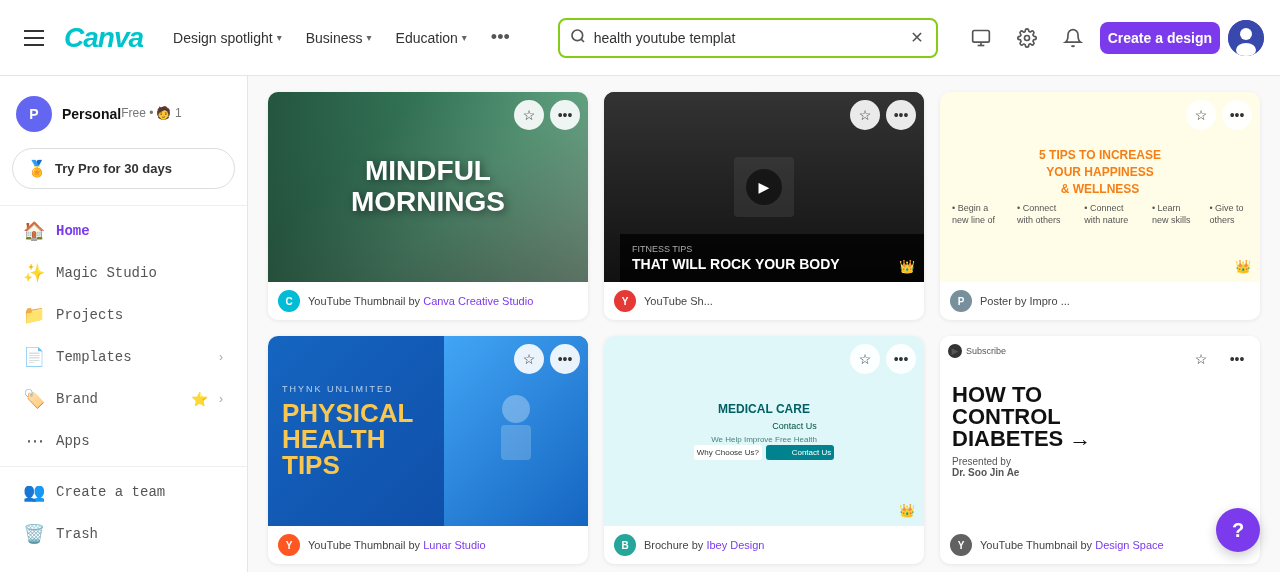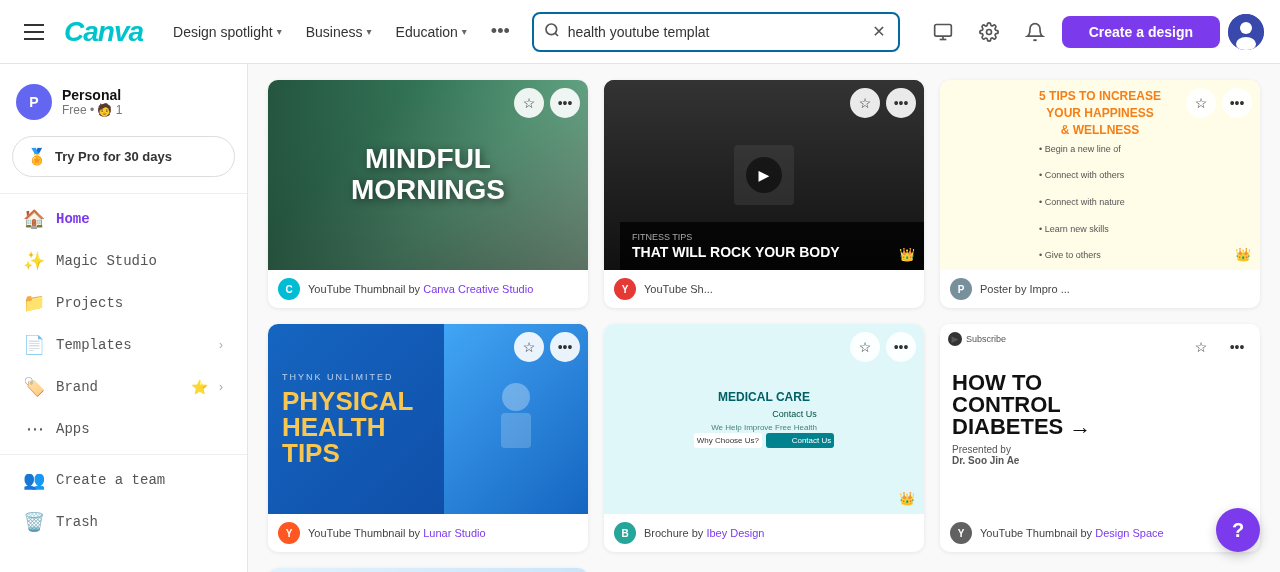--- a/index.html
+++ b/index.html
@@ -1,50 +1,50 @@
 <!DOCTYPE html>
 <html><head>
   <meta charset="utf-8">
   <style>
     * { box-sizing: border-box; margin: 0; padding: 0; }
     body { font-family: -apple-system, BlinkMacSystemFont, 'Segoe UI', sans-serif; background: #fff; overflow: hidden; height: 572px; width: 1280px; }
 
     
     .navbar {
-      display: flex; align-items: center; height: 64px; padding: 0 16px;
+      display: flex; align-items: center; height: 76px; padding: 0 16px;
       border-bottom: 1px solid #e5e5e5; background: #fff; gap: 12px;
     }
     .nav-hamburger { cursor: pointer; display: flex; flex-direction: column; gap: 5px; padding: 8px; }
     .nav-hamburger span { width: 20px; height: 2px; background: #333; display: block; }
     .canva-logo { color: #00c4cc; font-size: 28px; font-weight: 800; letter-spacing: -1px; margin-right: 8px; font-style: italic; }
     .nav-links { display: flex; gap: 4px; }
     .nav-link { display: flex; align-items: center; gap: 4px; padding: 6px 10px; border-radius: 6px; cursor: pointer; font-size: 14px; color: #333; font-weight: 500; }
     .nav-link .chevron { font-size: 10px; color: #666; }
     .nav-dots { padding: 6px 10px; cursor: pointer; font-size: 18px; color: #555; }
     .nav-search-wrap { flex: 1; max-width: 380px; position: relative; margin-left: auto; }
     .nav-search-wrap .search-border {
-      border: 2px solid #0369a1; border-radius: 8px; display: flex; align-items: center;
+      border: 2px solid #84cc16; border-radius: 8px; display: flex; align-items: center;
       padding: 0 10px; height: 40px; background: #fff;
     }
     .search-icon-svg { color: #555; font-size: 16px; margin-right: 8px; }
     .nav-search-input { border: none; outline: none; font-size: 14px; flex: 1; color: #333; background: transparent; }
     .search-clear { cursor: pointer; color: #555; font-size: 16px; padding: 2px; }
     .nav-right { display: flex; align-items: center; gap: 8px; margin-left: 12px; }
     .nav-icon-btn { width: 38px; height: 38px; display: flex; align-items: center; justify-content: center; border-radius: 50%; cursor: pointer; color: #555; font-size: 18px; }
-    .create-btn { background: #7c3aed; color: #fff; border: none; border-radius: 8px; padding: 8px 27px; font-size: 14px; font-weight: 700; cursor: pointer; white-space: nowrap; }
+    .create-btn { background: #7c3aed; color: #fff; border: none; border-radius: 8px; padding: 8px 8px; font-size: 14px; font-weight: 700; cursor: pointer; white-space: nowrap; }
     .avatar { width: 36px; height: 36px; border-radius: 50%; background: #4338ca; display: flex; align-items: center; justify-content: center; cursor: pointer; overflow: hidden; }
 
     
     .app-body { display: flex; height: calc(572px - 64px); }
 
     
     .sidebar { width: 248px; min-width: 248px; border-right: 1px solid #e5e5e5; display: flex; flex-direction: column; overflow-y: auto; padding: 12px 0; background: #fff; }
     .sidebar-profile { display: flex; align-items: center; gap: 10px; padding: 8px 16px 12px; }
     .profile-avatar { width: 36px; height: 36px; border-radius: 50%; background: #6366f1; display: flex; align-items: center; justify-content: center; color: #fff; font-weight: 700; font-size: 14px; }
-    .profile-info { display: flex; flex-direction: column; }
+    .profile-info { display: flex; flex-direction: row; }
     .profile-name { font-size: 14px; font-weight: 700; color: #111; }
     .profile-sub { font-size: 12px; color: #777; }
     .try-pro-btn { margin: 4px 12px 12px; background: #fff; border: 1px solid #ddd; border-radius: 24px; padding: 10px 14px; display: flex; align-items: center; gap: 8px; cursor: pointer; font-size: 13px; font-weight: 600; color: #333; }
     .pro-crown { font-size: 16px; }
     .sidebar-divider { height: 1px; background: #eee; margin: 4px 0; }
     .sidebar-item { display: flex; align-items: center; gap: 10px; padding: 9px 16px; cursor: pointer; border-radius: 8px; margin: 1px 8px; font-size: 14px; color: #555; }
     .sidebar-item.active { color: #7c3aed; font-weight: 600; }
     .sidebar-item .item-icon { width: 22px; height: 22px; display: flex; align-items: center; justify-content: center; font-size: 18px; }
     .sidebar-item .item-label { flex: 1; font-family: Liberation Mono, monospace; }
     .sidebar-item .item-arrow { font-size: 12px; color: #aaa; }
@@ -250,21 +250,21 @@
         <div class="card-footer">
           <div class="footer-avatar" style="background:#e53935;">Y</div>
           <span class="footer-text">YouTube Sh...</span>
         </div>
       </div>
 
       <div class="template-card">
         <div class="poster-bg">
           <div class="poster-inner">
             <h4>5 TIPS TO INCREASE<br>YOUR HAPPINESS<br>&amp; WELLNESS</h4>
-            <div style="display:flex;flex-direction:column;gap:14px;text-align:left;font-size:9px;color:#555;">
+            <div style="display:flex;flex-direction:row;gap:14px;text-align:left;font-size:9px;color:#555;">
               <div>• Begin a new line of</div>
               <div>• Connect with others</div>
               <div>• Connect with nature</div>
               <div>• Learn new skills</div>
               <div>• Give to others</div>
             </div>
           </div>
         </div>
         <div class="card-actions">
           <div class="card-action-btn">☆</div>

